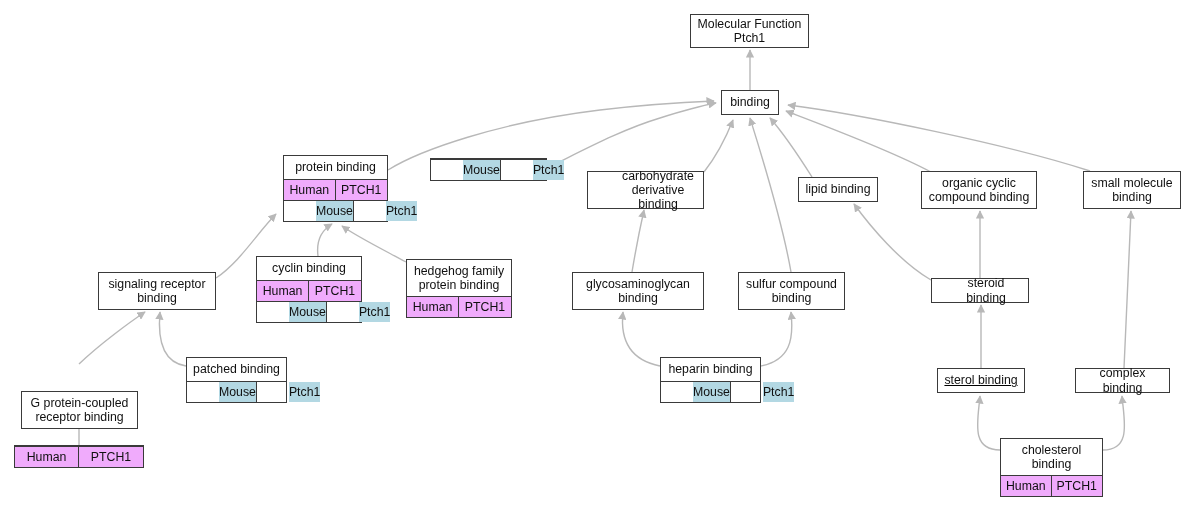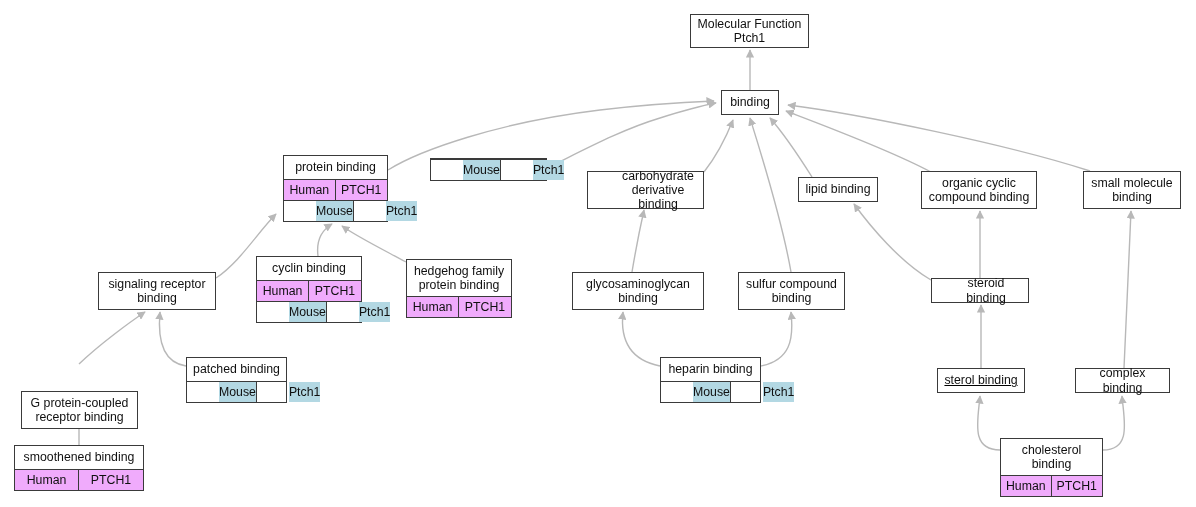--- a/index.html
+++ b/index.html
@@ -149,21 +149,20 @@
           <div class="cell right">Ptch1</div>
         </div>
       </div>
       <div class="node" style="left: 937px; top: 368px; width: 88px; text-decoration: underline;">
         <div class="title" style="height: 23px;">sterol binding</div>
       </div>
       <div class="node" style="left: 1075px; top: 368px; width: 95px;">
         <div class="title" style="height: 23px;">complex binding</div>
       </div>
       <div class="node" style="left: 14px; top: 445px; width: 130px;">
-        <div class="title" style="height: 23px;">smoothened binding</div>
         <div class="annot human">
           <div class="cell left">Human</div>
           <div class="cell right">PTCH1</div>
         </div>
       </div>
       <div class="node" style="left: 1000px; top: 438px; width: 103px;">
         <div class="title" style="height: 36px;">cholesterol
 binding</div>
         <div class="annot human">
           <div class="cell left">Human</div>

